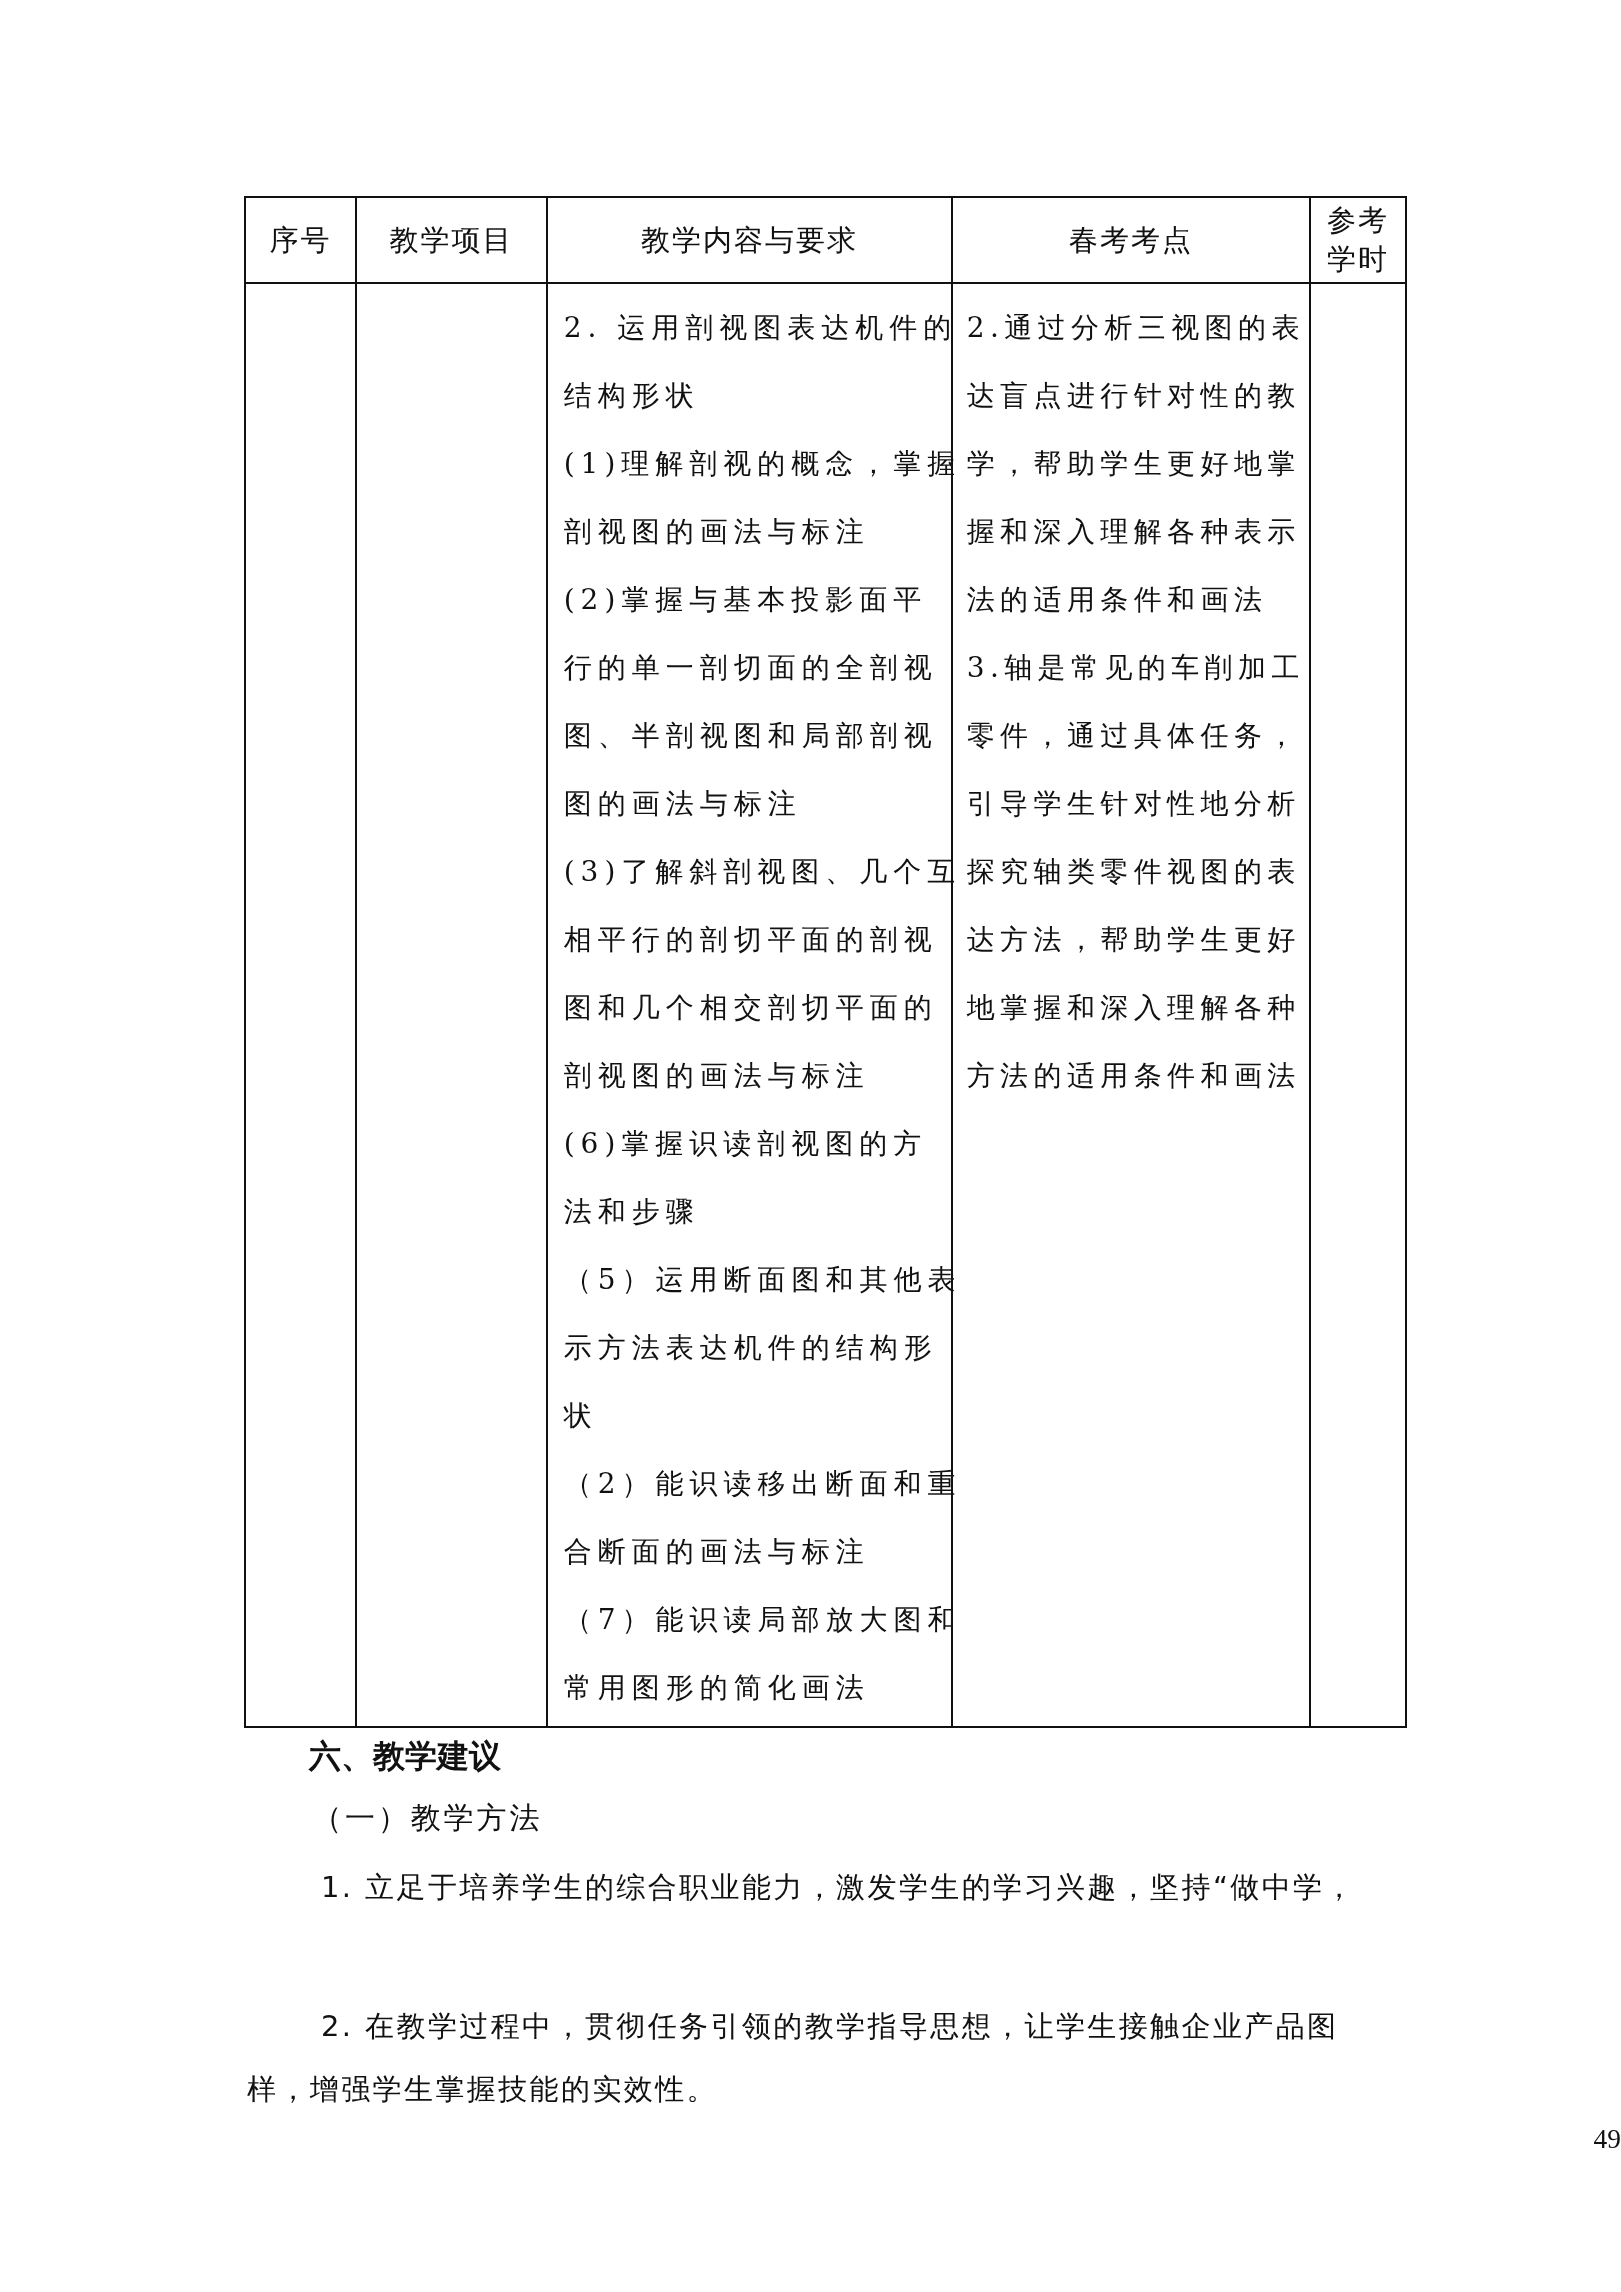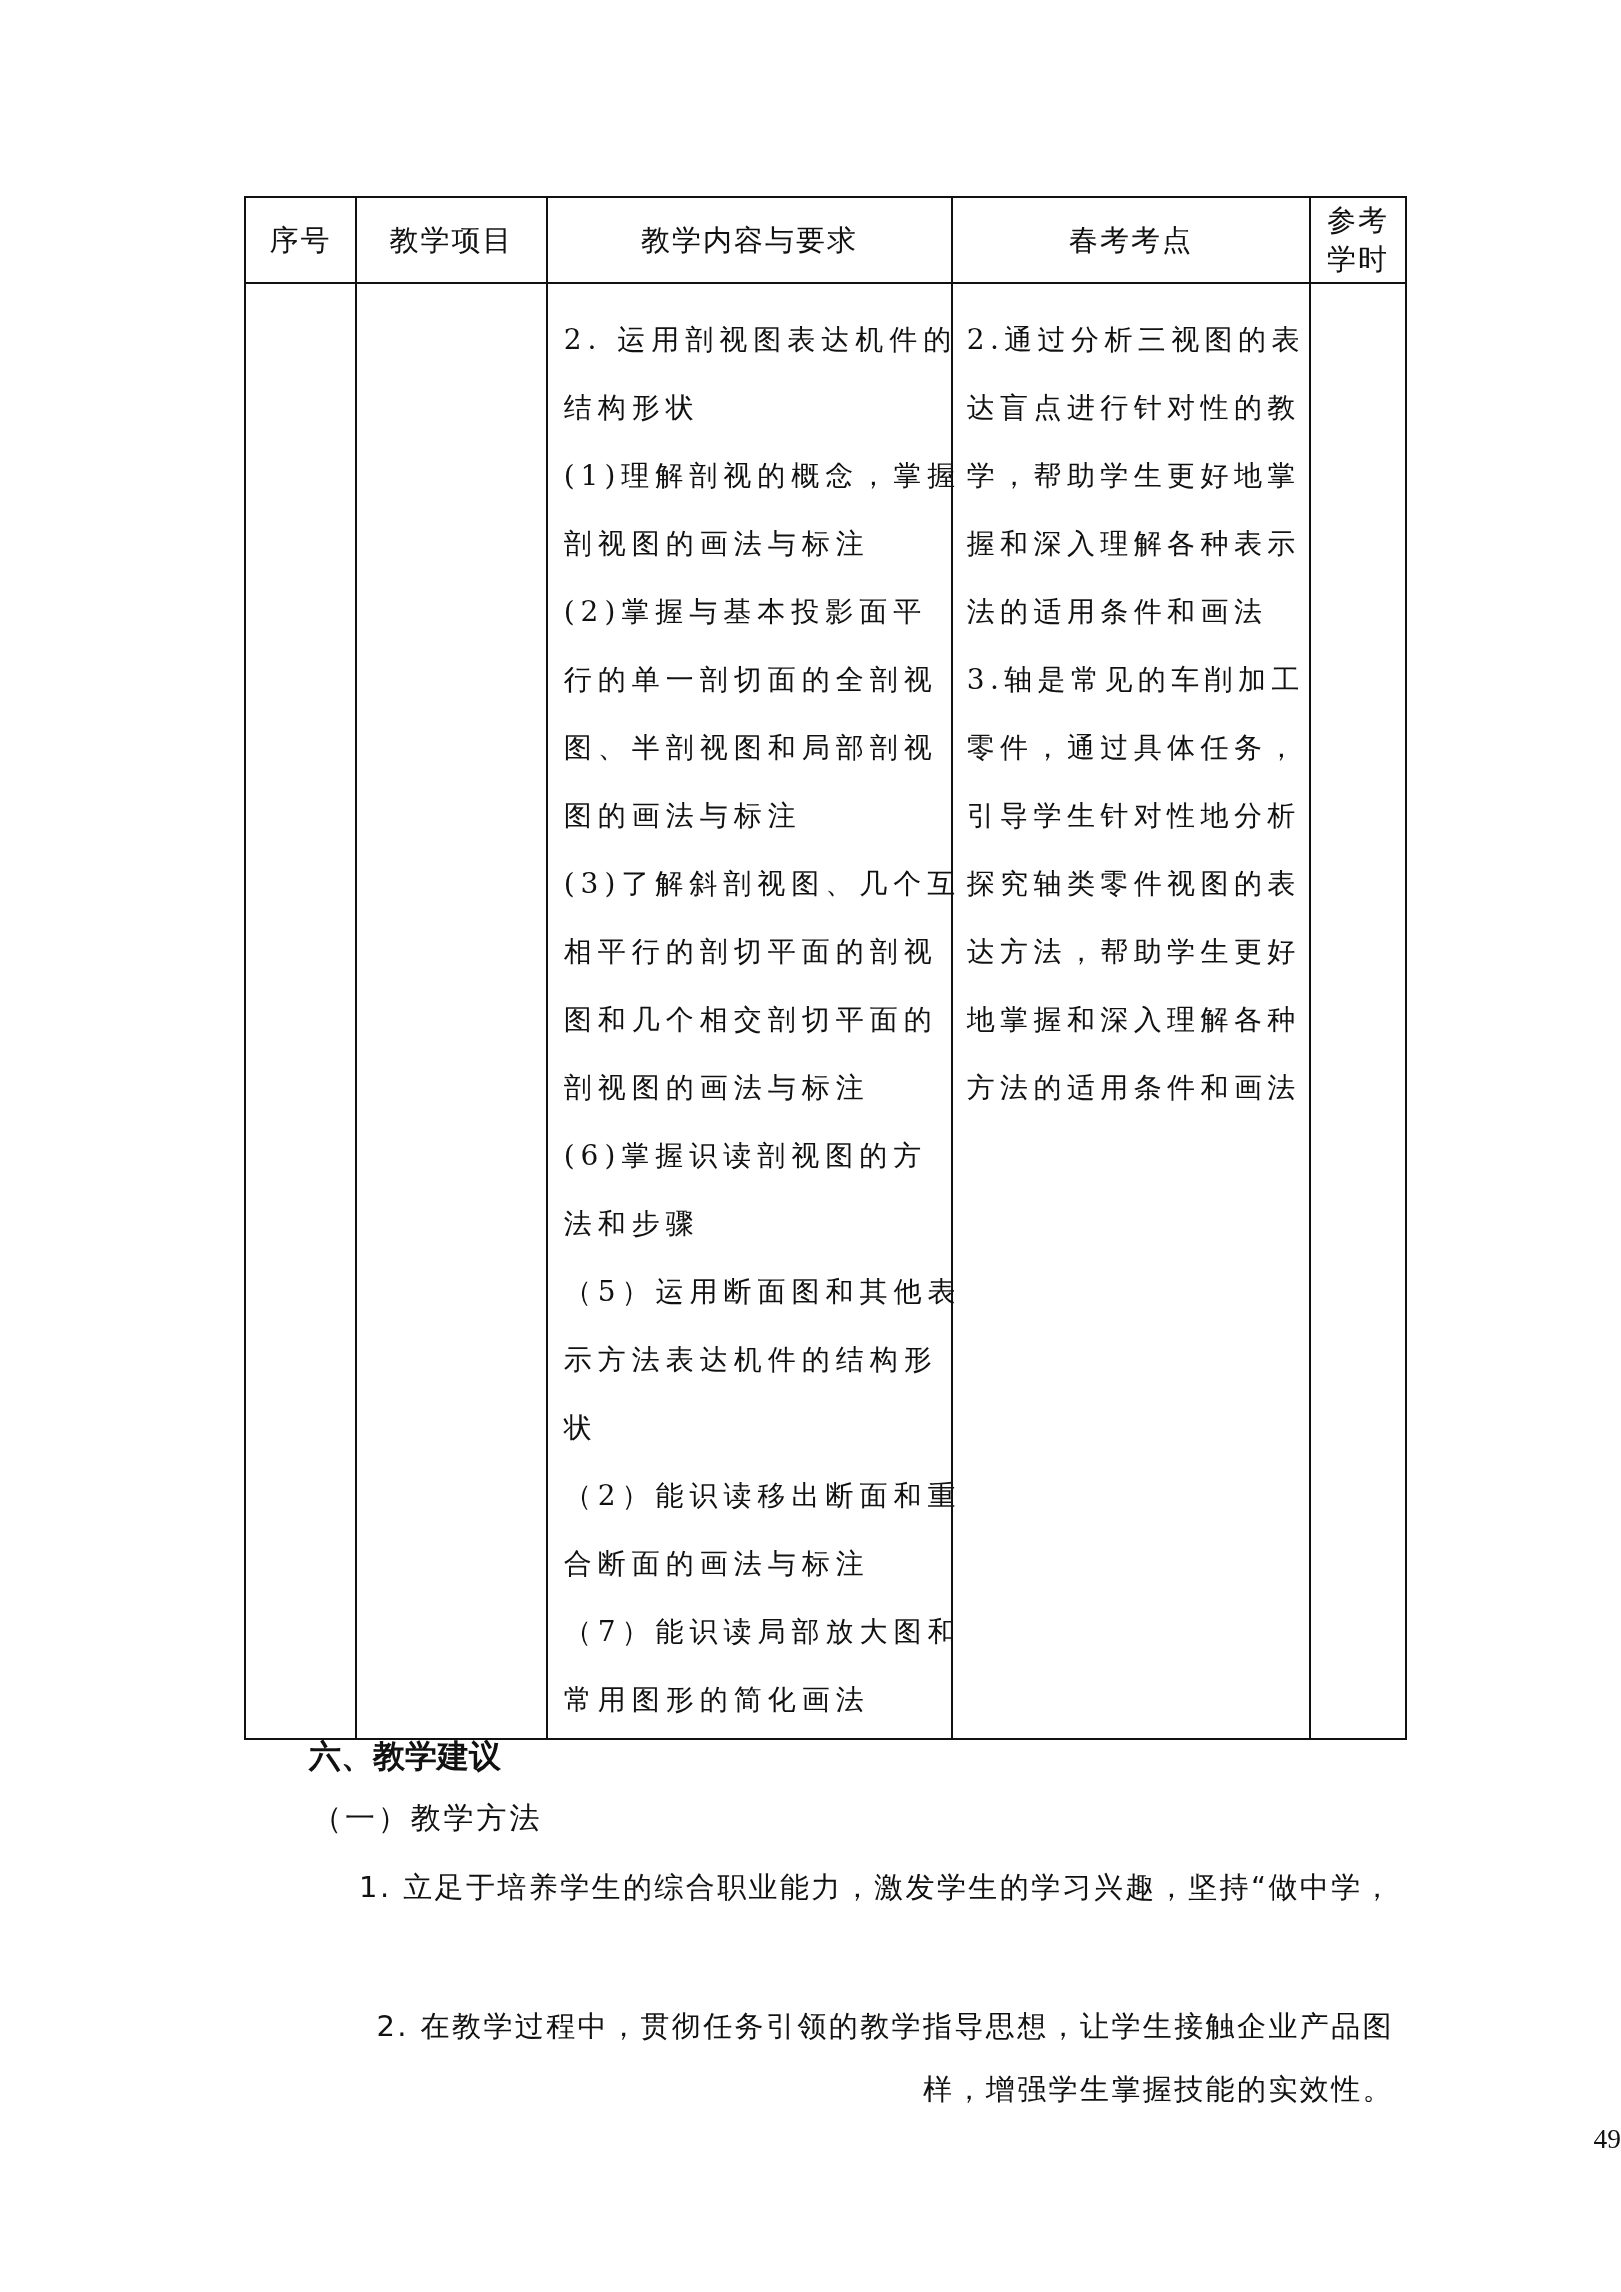--- a/index.html
+++ b/index.html
@@ -44,21 +44,20 @@
     .col-content { width: 405px; }
     .col-exam { width: 358px; }
     .col-hours { width: 96px; }
 
     .cell-lines {
       padding: 9.8px 9.8px 3.9px 15.7px;
       font-size: 28px;
       line-height: 68px;
       letter-spacing: 6px;
       white-space: nowrap;
-      margin-top: 12px;
     }
     .cell-lines .line {
       display: block;
       height: 68px;
     }
     .exam-lines {
       padding: 9.8px 7.8px 3.9px 13.7px;
       letter-spacing: 5.4px;
     }
     .body-row td { height: 1423px; }
@@ -87,21 +86,20 @@
       left: 247px;
       width: 1147px;
       font-family: "DejaVu Sans", "Liberation Sans", sans-serif;
       font-size: 29px;
       line-height: 63px;
       letter-spacing: 2.4px;
     }
     .paragraph .pline {
       display: block;
       white-space: nowrap;
-      text-align: right;
     }
     .paragraph .indent { padding-left: 74px; }
     .para-1 { top: 1856px; }
     .para-2 { top: 1995px; }
     .page-number {
       position: absolute;
       left: 0;
       width: 1621px;
       top: 2122px;
       text-align: right;

